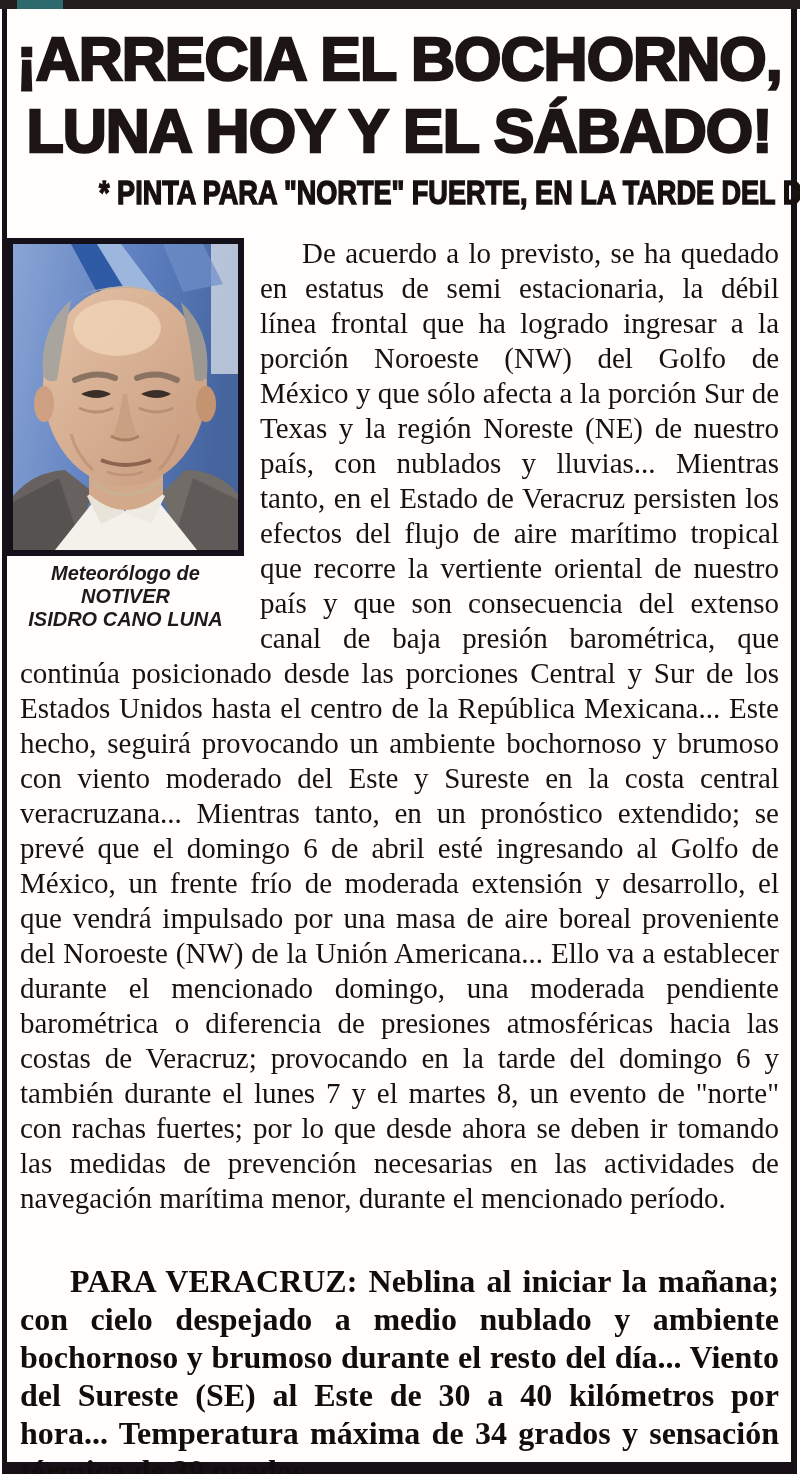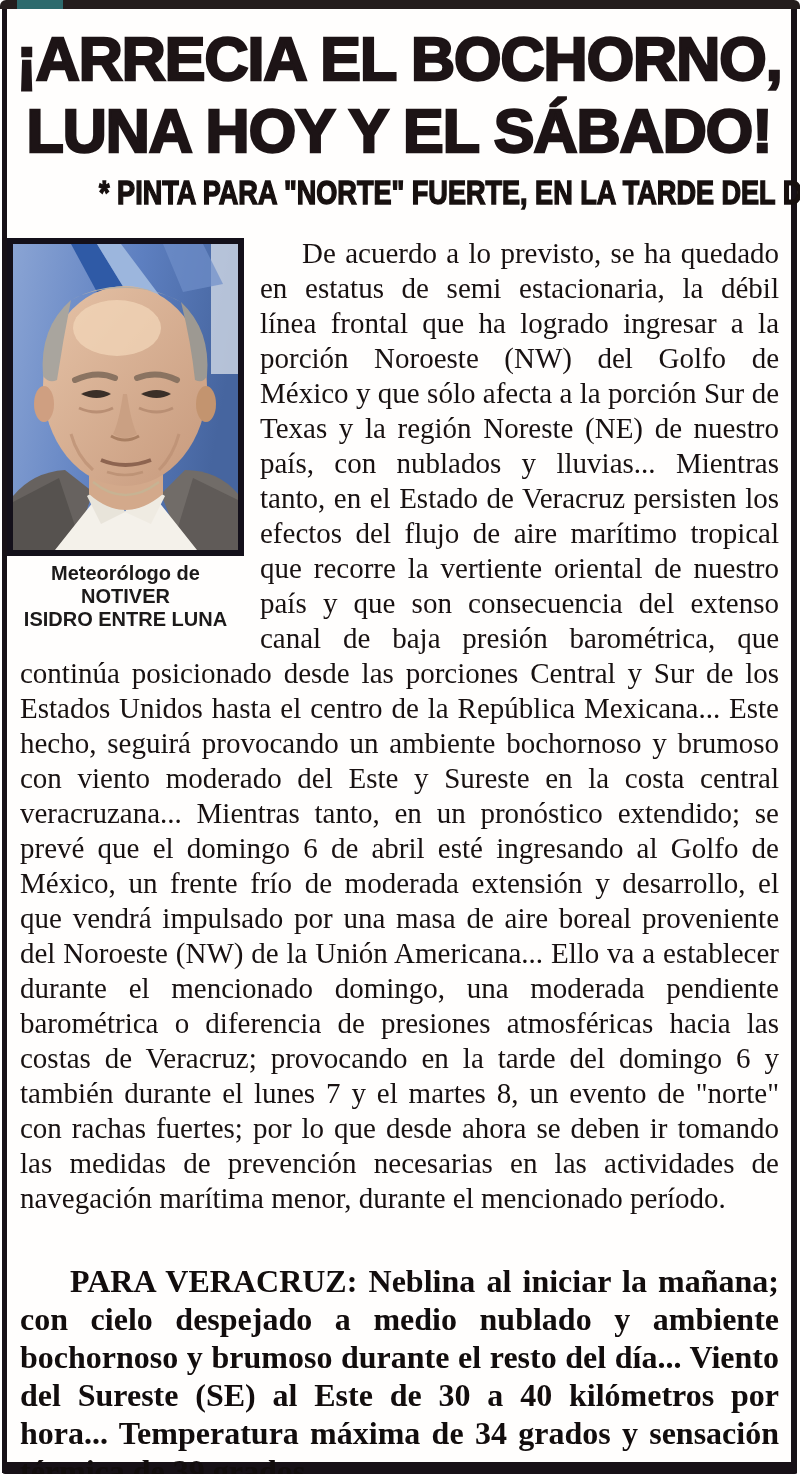--- a/index.html
+++ b/index.html
@@ -3,21 +3,20 @@
 <meta charset="utf-8">
 <style>
   html,body{margin:0;padding:0;background:#ffffff;}
   .page{
     position:relative;
     width:800px;height:1474px;
     background:#ffffff;
     overflow:hidden;
     font-family:"Liberation Serif", serif;
     color:#1b1414;
-    border-radius:6px;
   }
   
   .top-strip{
     position:absolute;top:0;left:0;width:800px;height:9px;
     background:#241d1d;
   }
   .top-strip .teal-chip{
     position:absolute;left:17px;top:0;width:46px;height:9px;
     background:#2d6a6d;
   }
@@ -81,21 +80,21 @@
   .photo-caption{
     margin-top:6px;
     padding-bottom:9px;
     text-align:center;
     font-family:"Liberation Sans", sans-serif;
     font-weight:bold;
     font-size:20px;
     line-height:23px;
     color:#1c1a1a;
   }
-  .photo-caption span{display:block;}
+  .photo-caption span{display:block;font-style:italic;}
   .body-text{
     margin:0;
     text-indent:42px;
   }
   .forecast{
     margin:46px 0 0 0;
     font-weight:bold;
     font-size:32px;
     line-height:38px;
     text-indent:50px;
@@ -179,21 +178,21 @@
 
             <path d="M88,216 Q112,226 138,216" stroke="#8d6450" stroke-width="4" fill="none"></path>
             <path d="M94,228 Q112,234 130,228" stroke="#b98e72" stroke-width="2.5" fill="none" opacity="0.8"></path>
 
             <path d="M58,190 Q64,212 80,226" stroke="#bb8f72" stroke-width="3" fill="none" opacity="0.7"></path>
             <path d="M166,190 Q160,212 146,226" stroke="#bb8f72" stroke-width="3" fill="none" opacity="0.7"></path>
           </svg>
         </div>
         <figcaption class="photo-caption">
           <span>Meteorólogo de NOTIVER</span>
-          <span>ISIDRO ENTRE LUNA</span>
+          <span>ISIDRO CANO LUNA</span>
         </figcaption>
       </figure>
 
       <p class="body-text">De acuerdo a lo previsto, se ha quedado en estatus de semi estacionaria, la débil línea frontal que ha logrado ingresar a la porción Noroeste (NW) del Golfo de México y que sólo afecta a la porción Sur de Texas y la región Noreste (NE) de nuestro país, con nublados y lluvias... Mientras tanto, en el Estado de Veracruz persisten los efectos del flujo de aire marítimo tropical que recorre la vertiente oriental de nuestro país y que son consecuencia del extenso canal de baja presión barométrica, que continúa posicionado desde las porciones Central y Sur de los Estados Unidos hasta el centro de la República Mexicana... Este hecho, seguirá provocando un ambiente bochornoso y brumoso con viento moderado del Este y Sureste en la costa central veracruzana... Mientras tanto, en un pronóstico extendido; se prevé que el domingo 6 de abril esté ingresando al Golfo de México, un frente frío de moderada extensión y desarrollo, el que vendrá impulsado por una masa de aire boreal proveniente del Noroeste (NW) de la Unión Americana... Ello va a establecer durante el mencionado domingo, una moderada pendiente barométrica o diferencia de presiones atmosféricas hacia las costas de Veracruz; provocando en la tarde del domingo 6 y también durante el lunes 7 y el martes 8, un evento de "norte" con rachas fuertes; por lo que desde ahora se deben ir tomando las medidas de prevención necesarias en las actividades de navegación marítima menor, durante el mencionado período.</p>
 
       <p class="forecast">PARA VERACRUZ: Neblina al iniciar la mañana; con cielo despejado a medio nublado y ambiente bochornoso y brumoso durante el resto del día... Viento del Sureste (SE) al Este de 30 a 40 kilómetros por hora... Temperatura máxima de 34 grados y sensación térmica de 39 grados.</p>
 
     </div>
   </div>
 </div>

